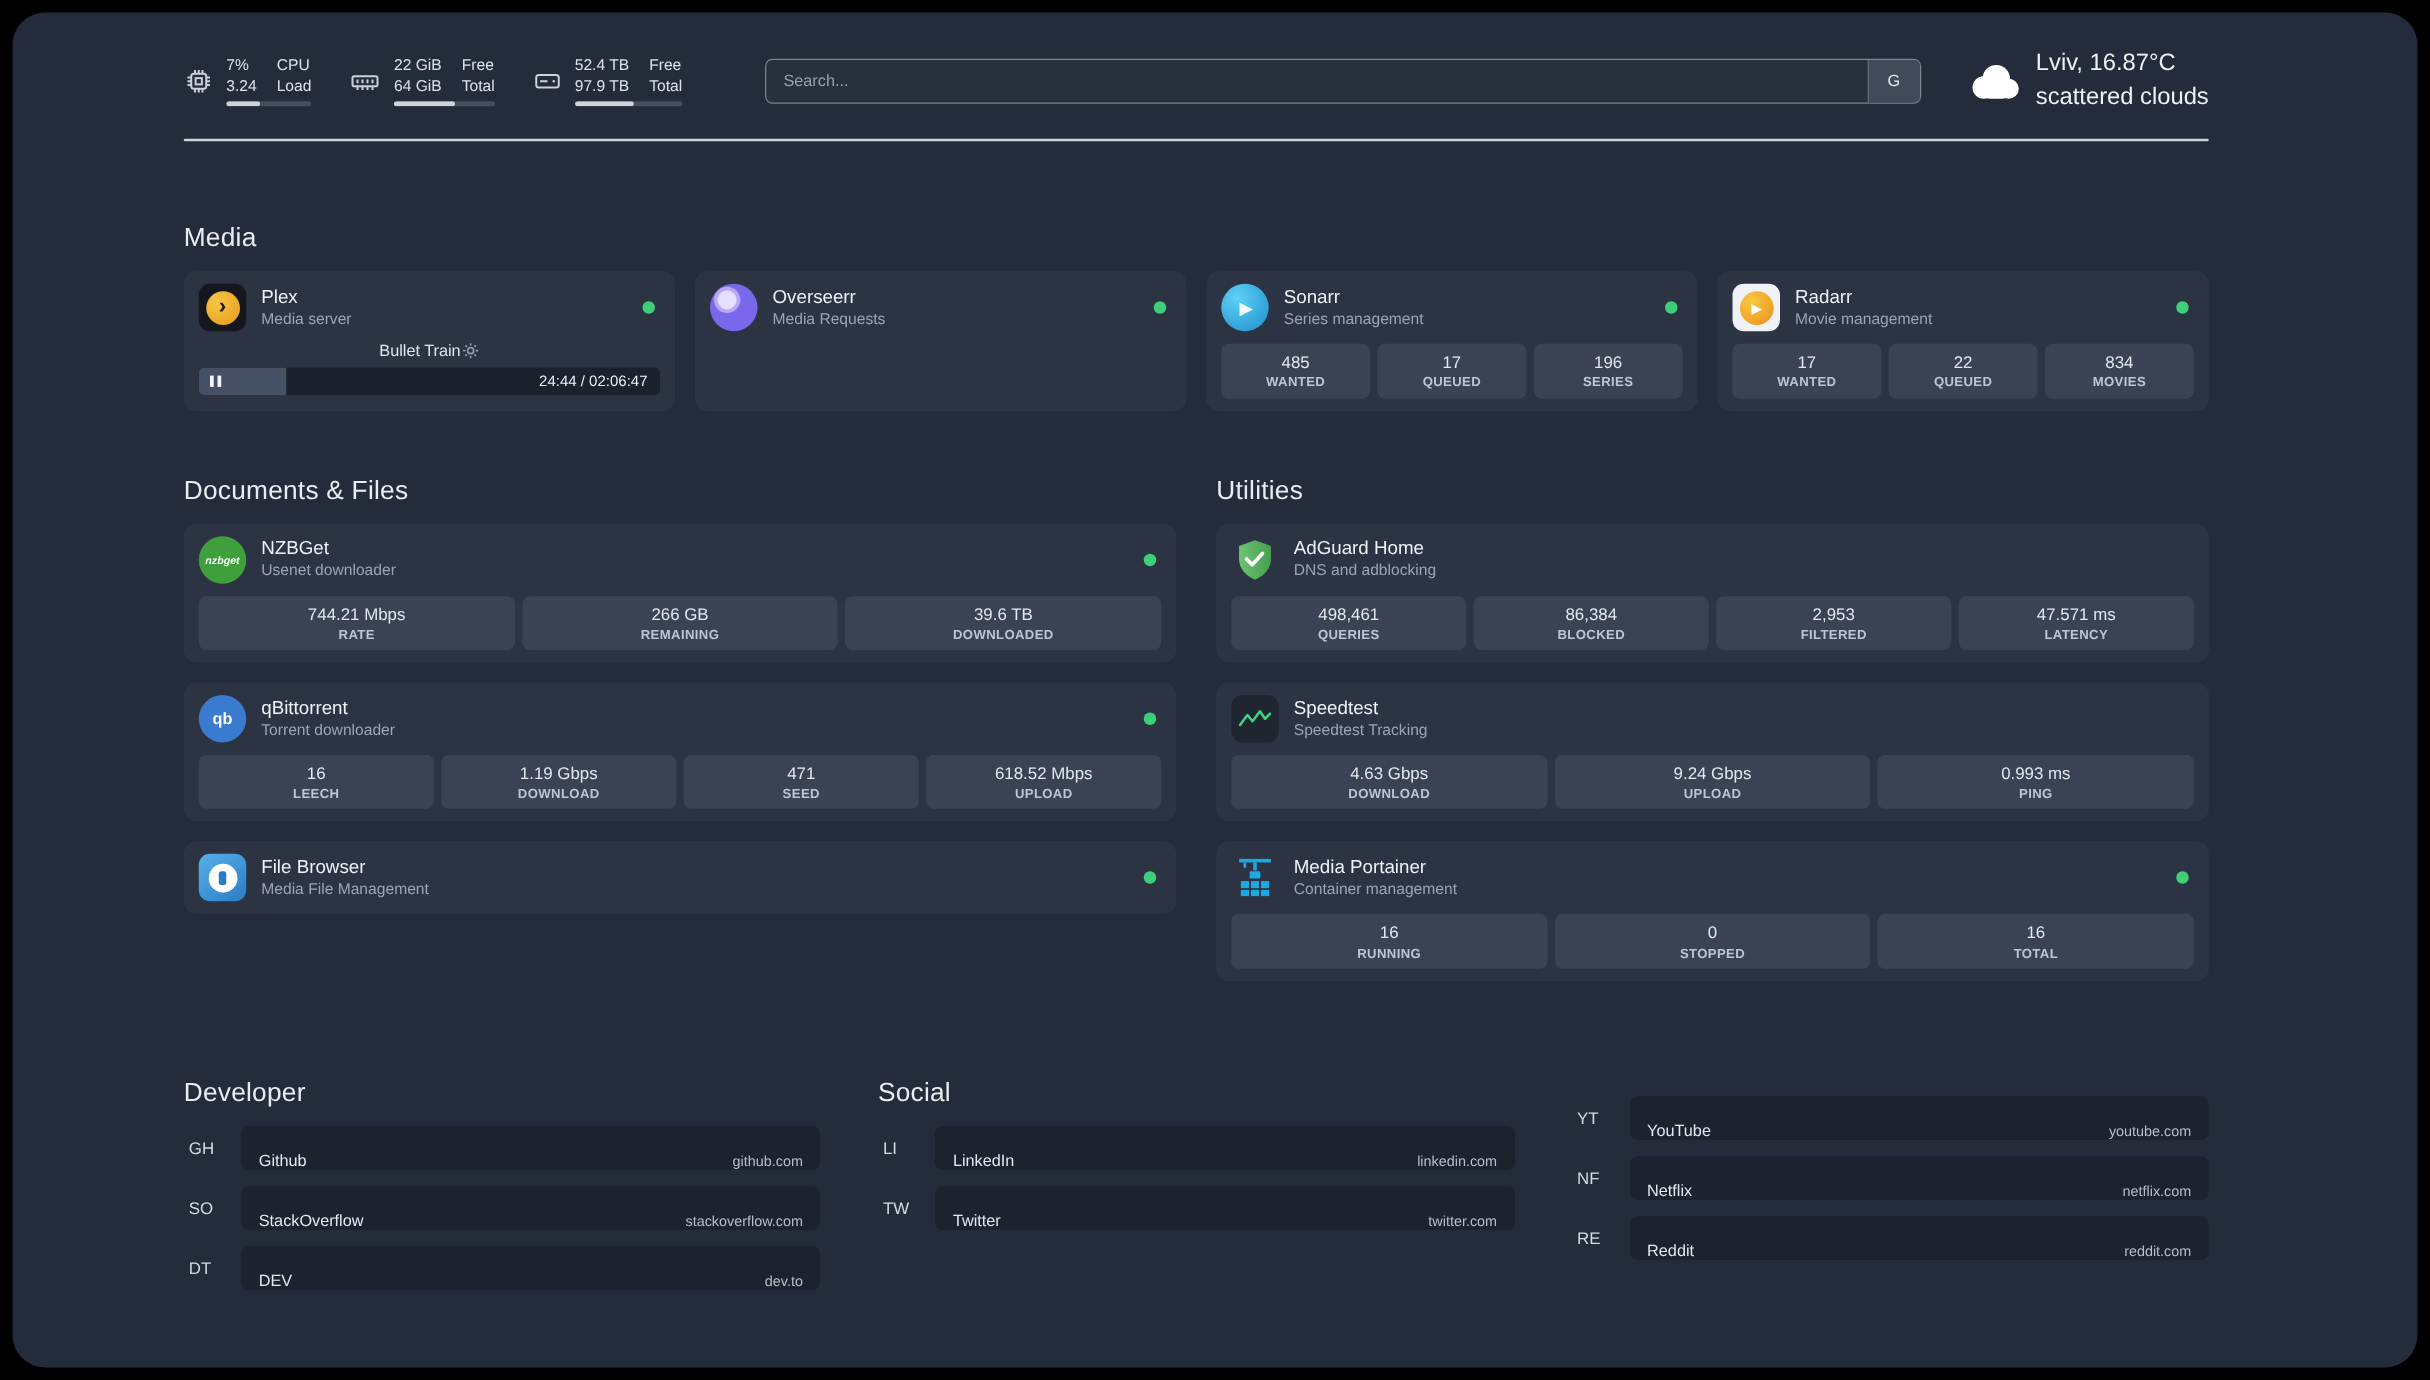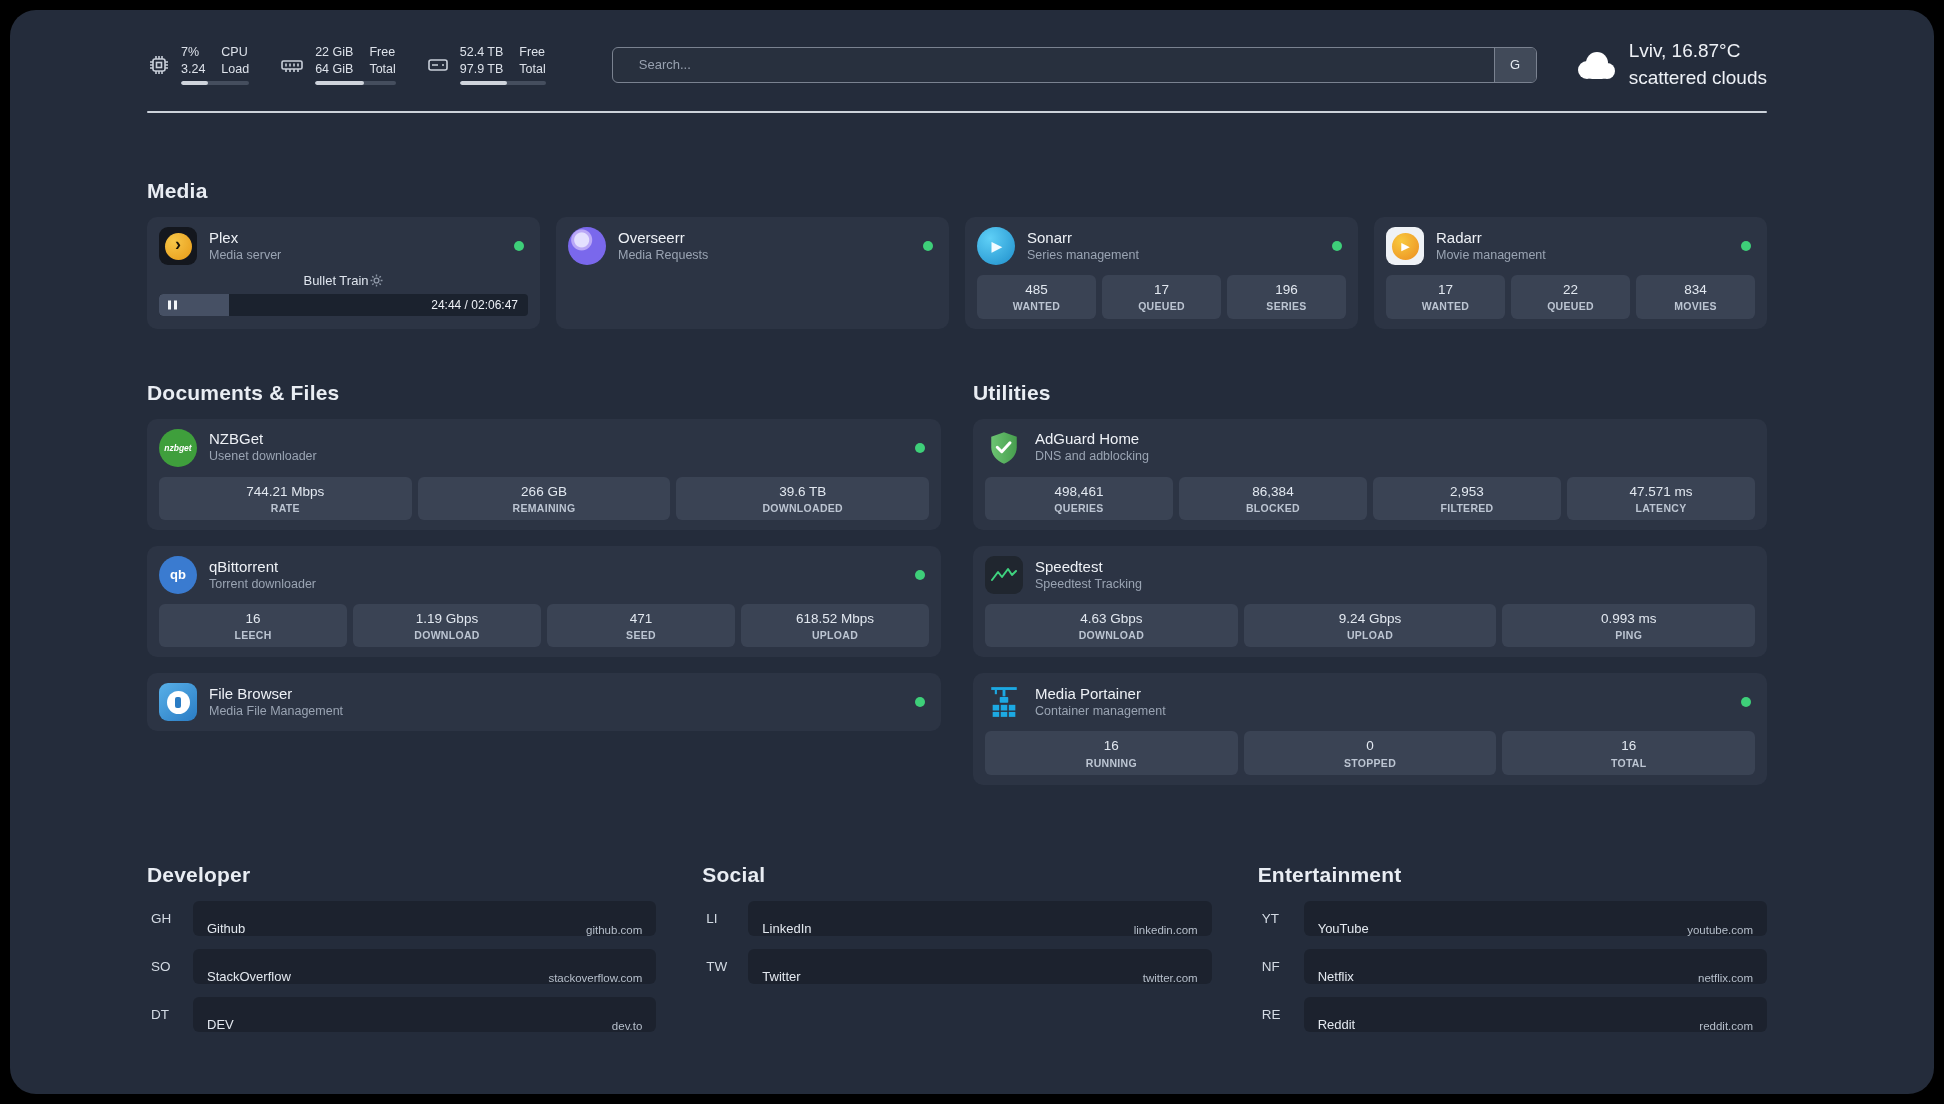--- a/index.html
+++ b/index.html
@@ -9,29 +9,29 @@
 
   
   .topbar{display:flex;align-items:center}
   .widget{display:flex;align-items:center;gap:10px;margin-right:30px}
   .w-icon{display:flex;color:#c9d0da}
   .w-cols{display:flex;gap:16px}
   .w-col{display:flex;flex-direction:column;font-size:12.5px;color:#dde2ea;line-height:1.3}
   .w-bar{margin-top:4px;height:4px;border-radius:2px;background:#454e5e;overflow:hidden}
   .w-fill{height:100%;background:#cfd4dc;border-radius:2px}
   .search{flex:1;position:relative;margin:0 36px;height:36px}
-  .search input{width:100%;height:100%;background:rgba(255,255,255,0.02);border:1px solid #7a8290;border-radius:6px;color:#e6ebf2;font-size:13px;padding:0 56px 0 26px;outline:none;font-family:inherit}
+  .search input{width:100%;height:100%;background:rgba(255,255,255,0.02);border:1px solid #7a8290;border-radius:6px;color:#e6ebf2;font-size:13px;padding:0 56px 0 14px;outline:none;font-family:inherit}
   .search input::placeholder{color:#98a1b0}
   .search-g{position:absolute;right:1px;top:1px;bottom:1px;width:42px;background:#414a59;border:none;border-left:1px solid #7a8290;border-radius:0 5px 5px 0;color:#e6ebf2;font-size:13px;cursor:pointer;font-family:inherit}
   .weather{display:flex;align-items:center;gap:12px}
   .weather-text{display:flex;flex-direction:column;font-size:19px;color:#eef1f6;line-height:1.4}
   .divider{height:2px;background:#dfe4ec;border-radius:1px;margin-top:20px;opacity:.9}
 
   
-  h2.sec{font-size:21px;font-weight:700;color:#e9edf3;letter-spacing:.2px}
+  h2.sec{font-size:21px;font-weight:400;color:#e9edf3;letter-spacing:.2px}
   .media{margin-top:66px}
   .grid4{display:grid;grid-template-columns:repeat(4,1fr);gap:16px;margin-top:14px}
   .twocol{display:grid;grid-template-columns:1fr 1fr;gap:32px;margin-top:52px}
   .stack{display:flex;flex-direction:column;gap:16px;margin-top:14px}
 
   
   .card{background:#2c3444;border-radius:10px;padding:10px 12px;cursor:pointer}
   .card-head{display:flex;align-items:center;gap:12px}
   .icon{width:38px;height:38px;display:flex;align-items:center;justify-content:center;flex-shrink:0}
   .titles{display:flex;flex-direction:column;line-height:1.25}
@@ -530,21 +530,20 @@
           <span class="bm-abbr">TW</span>
           <span class="bm-link">
                 <span class="bm-name">Twitter</span>
                 <span class="bm-domain">twitter.com</span>
               </span>
         </div>
       </div>
     </section>
 
     <section>
-      <h2 class="sec">Entertainment</h2>
       <div class="bm-list">
         <div class="bm-row">
           <span class="bm-abbr">YT</span>
           <span class="bm-link">
                 <span class="bm-name">YouTube</span>
                 <span class="bm-domain">youtube.com</span>
               </span>
         </div>
         <div class="bm-row">
           <span class="bm-abbr">NF</span>

